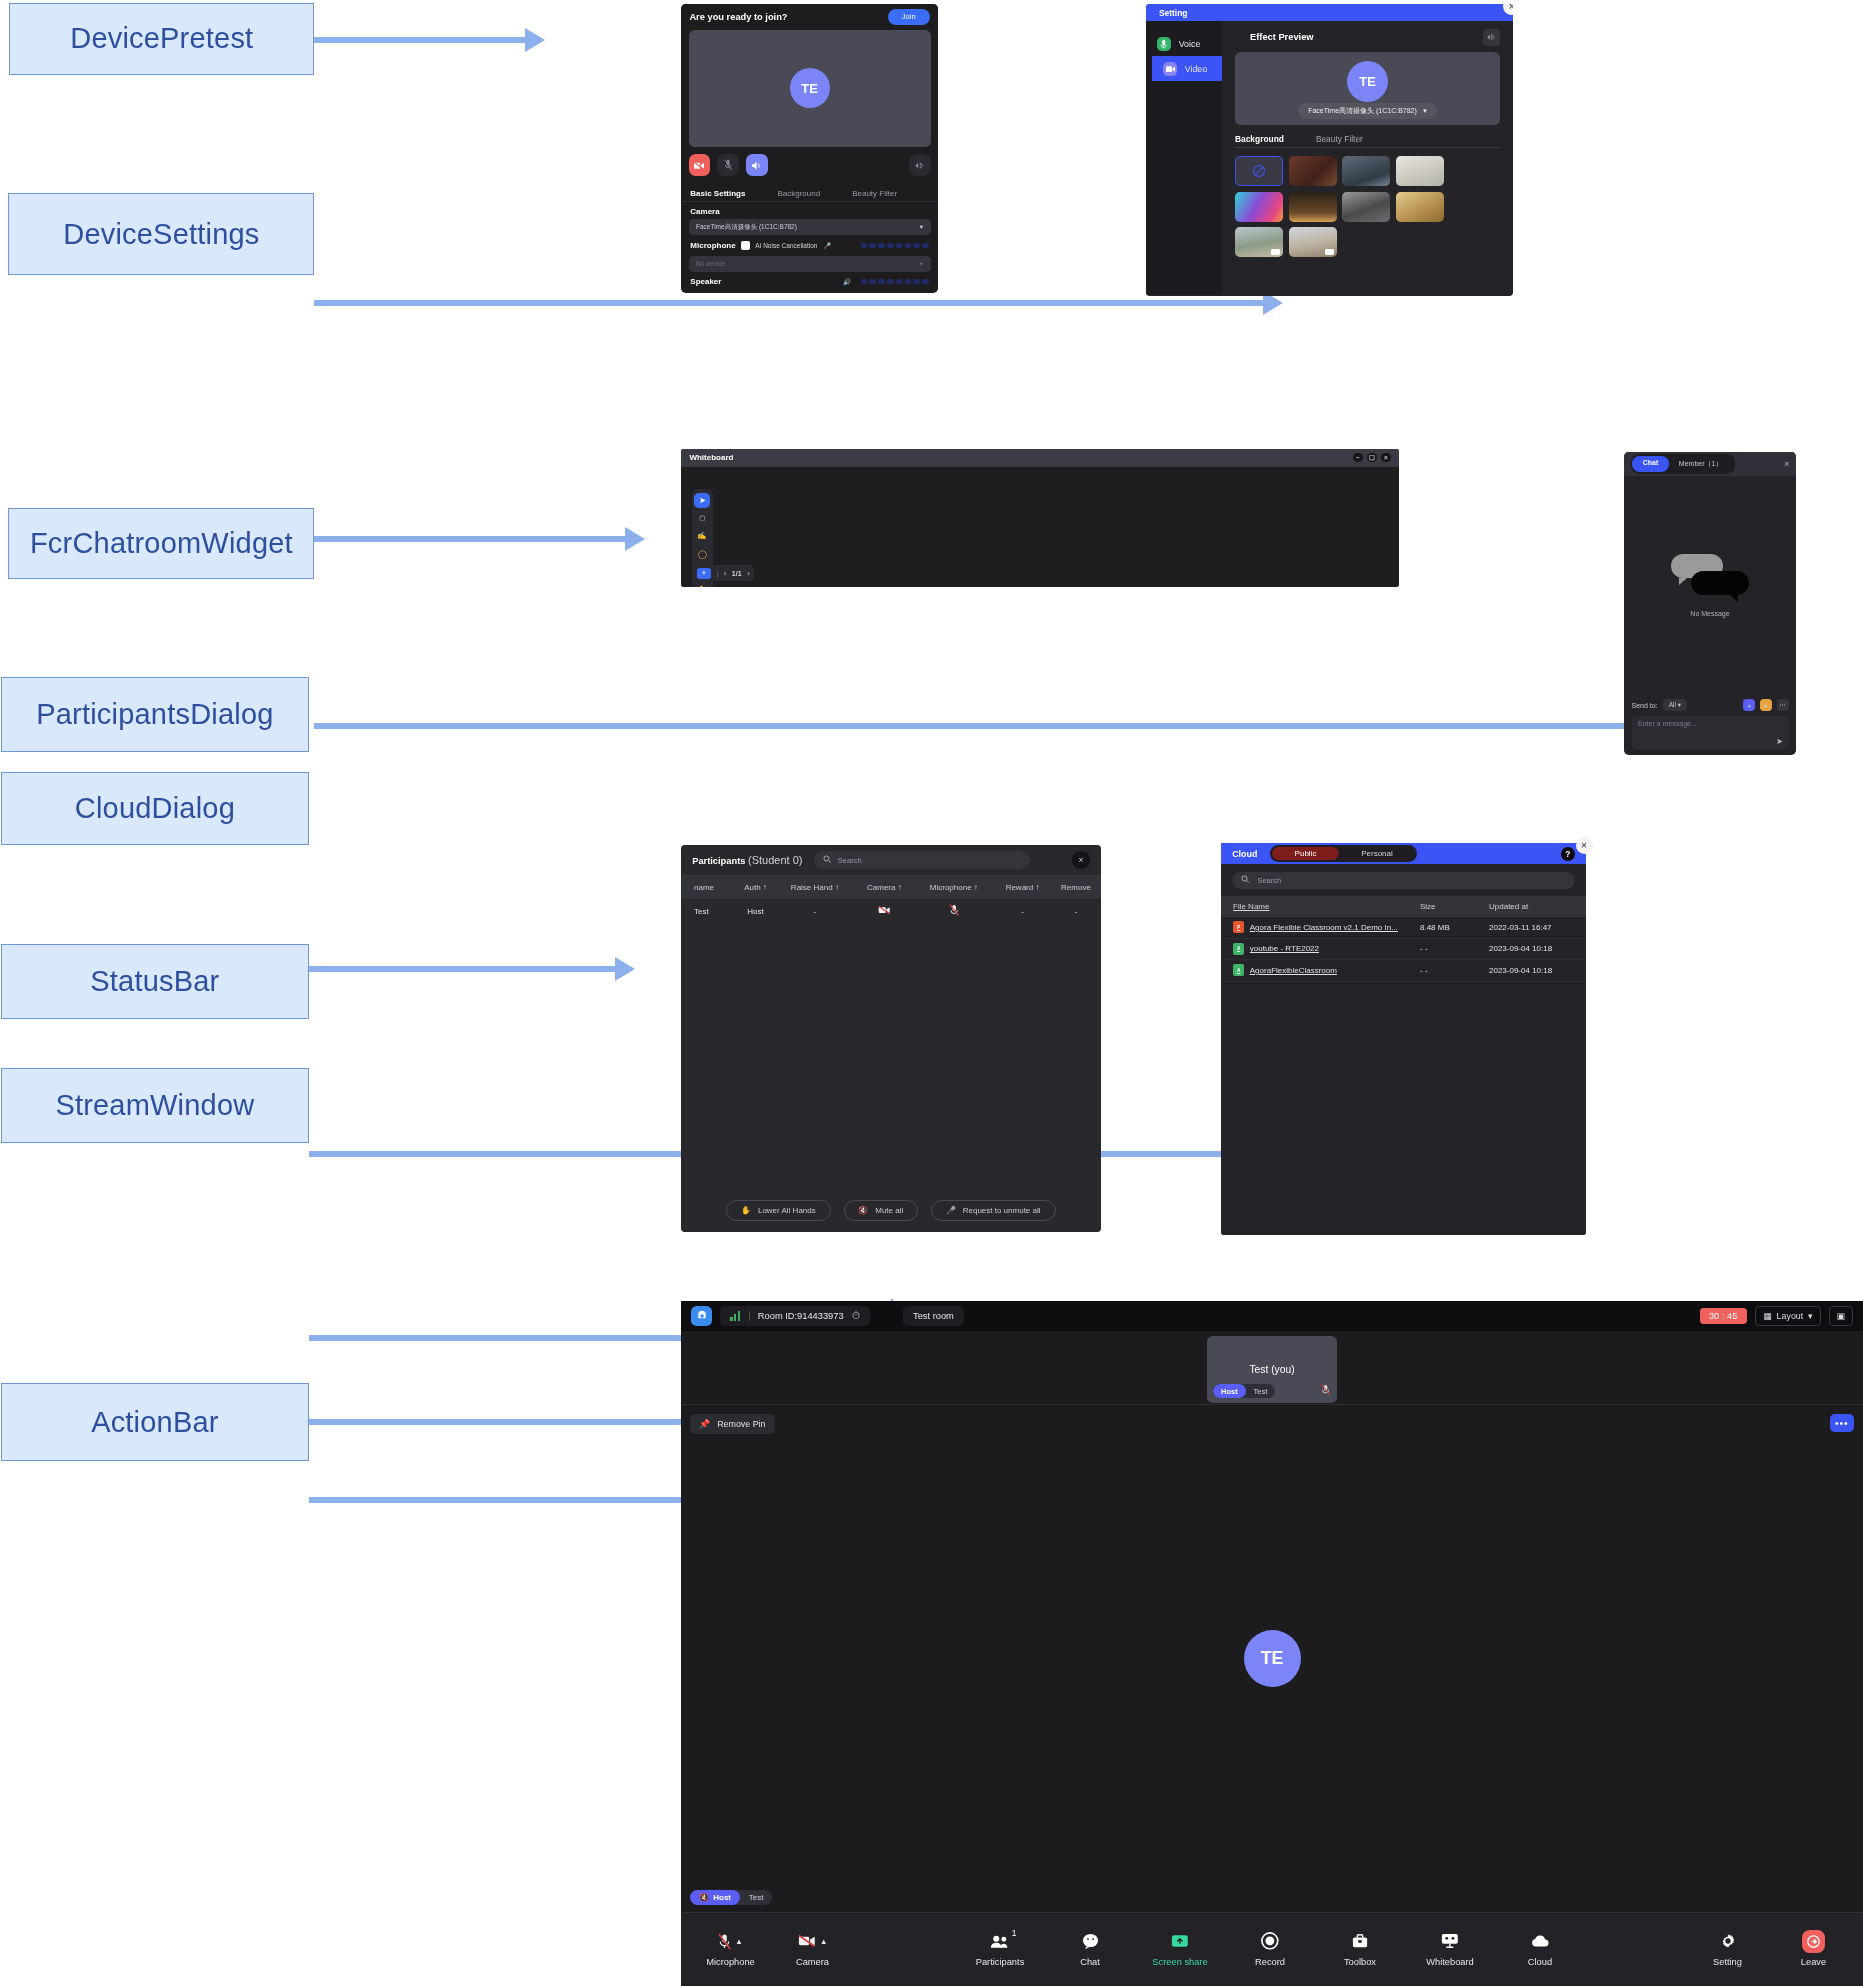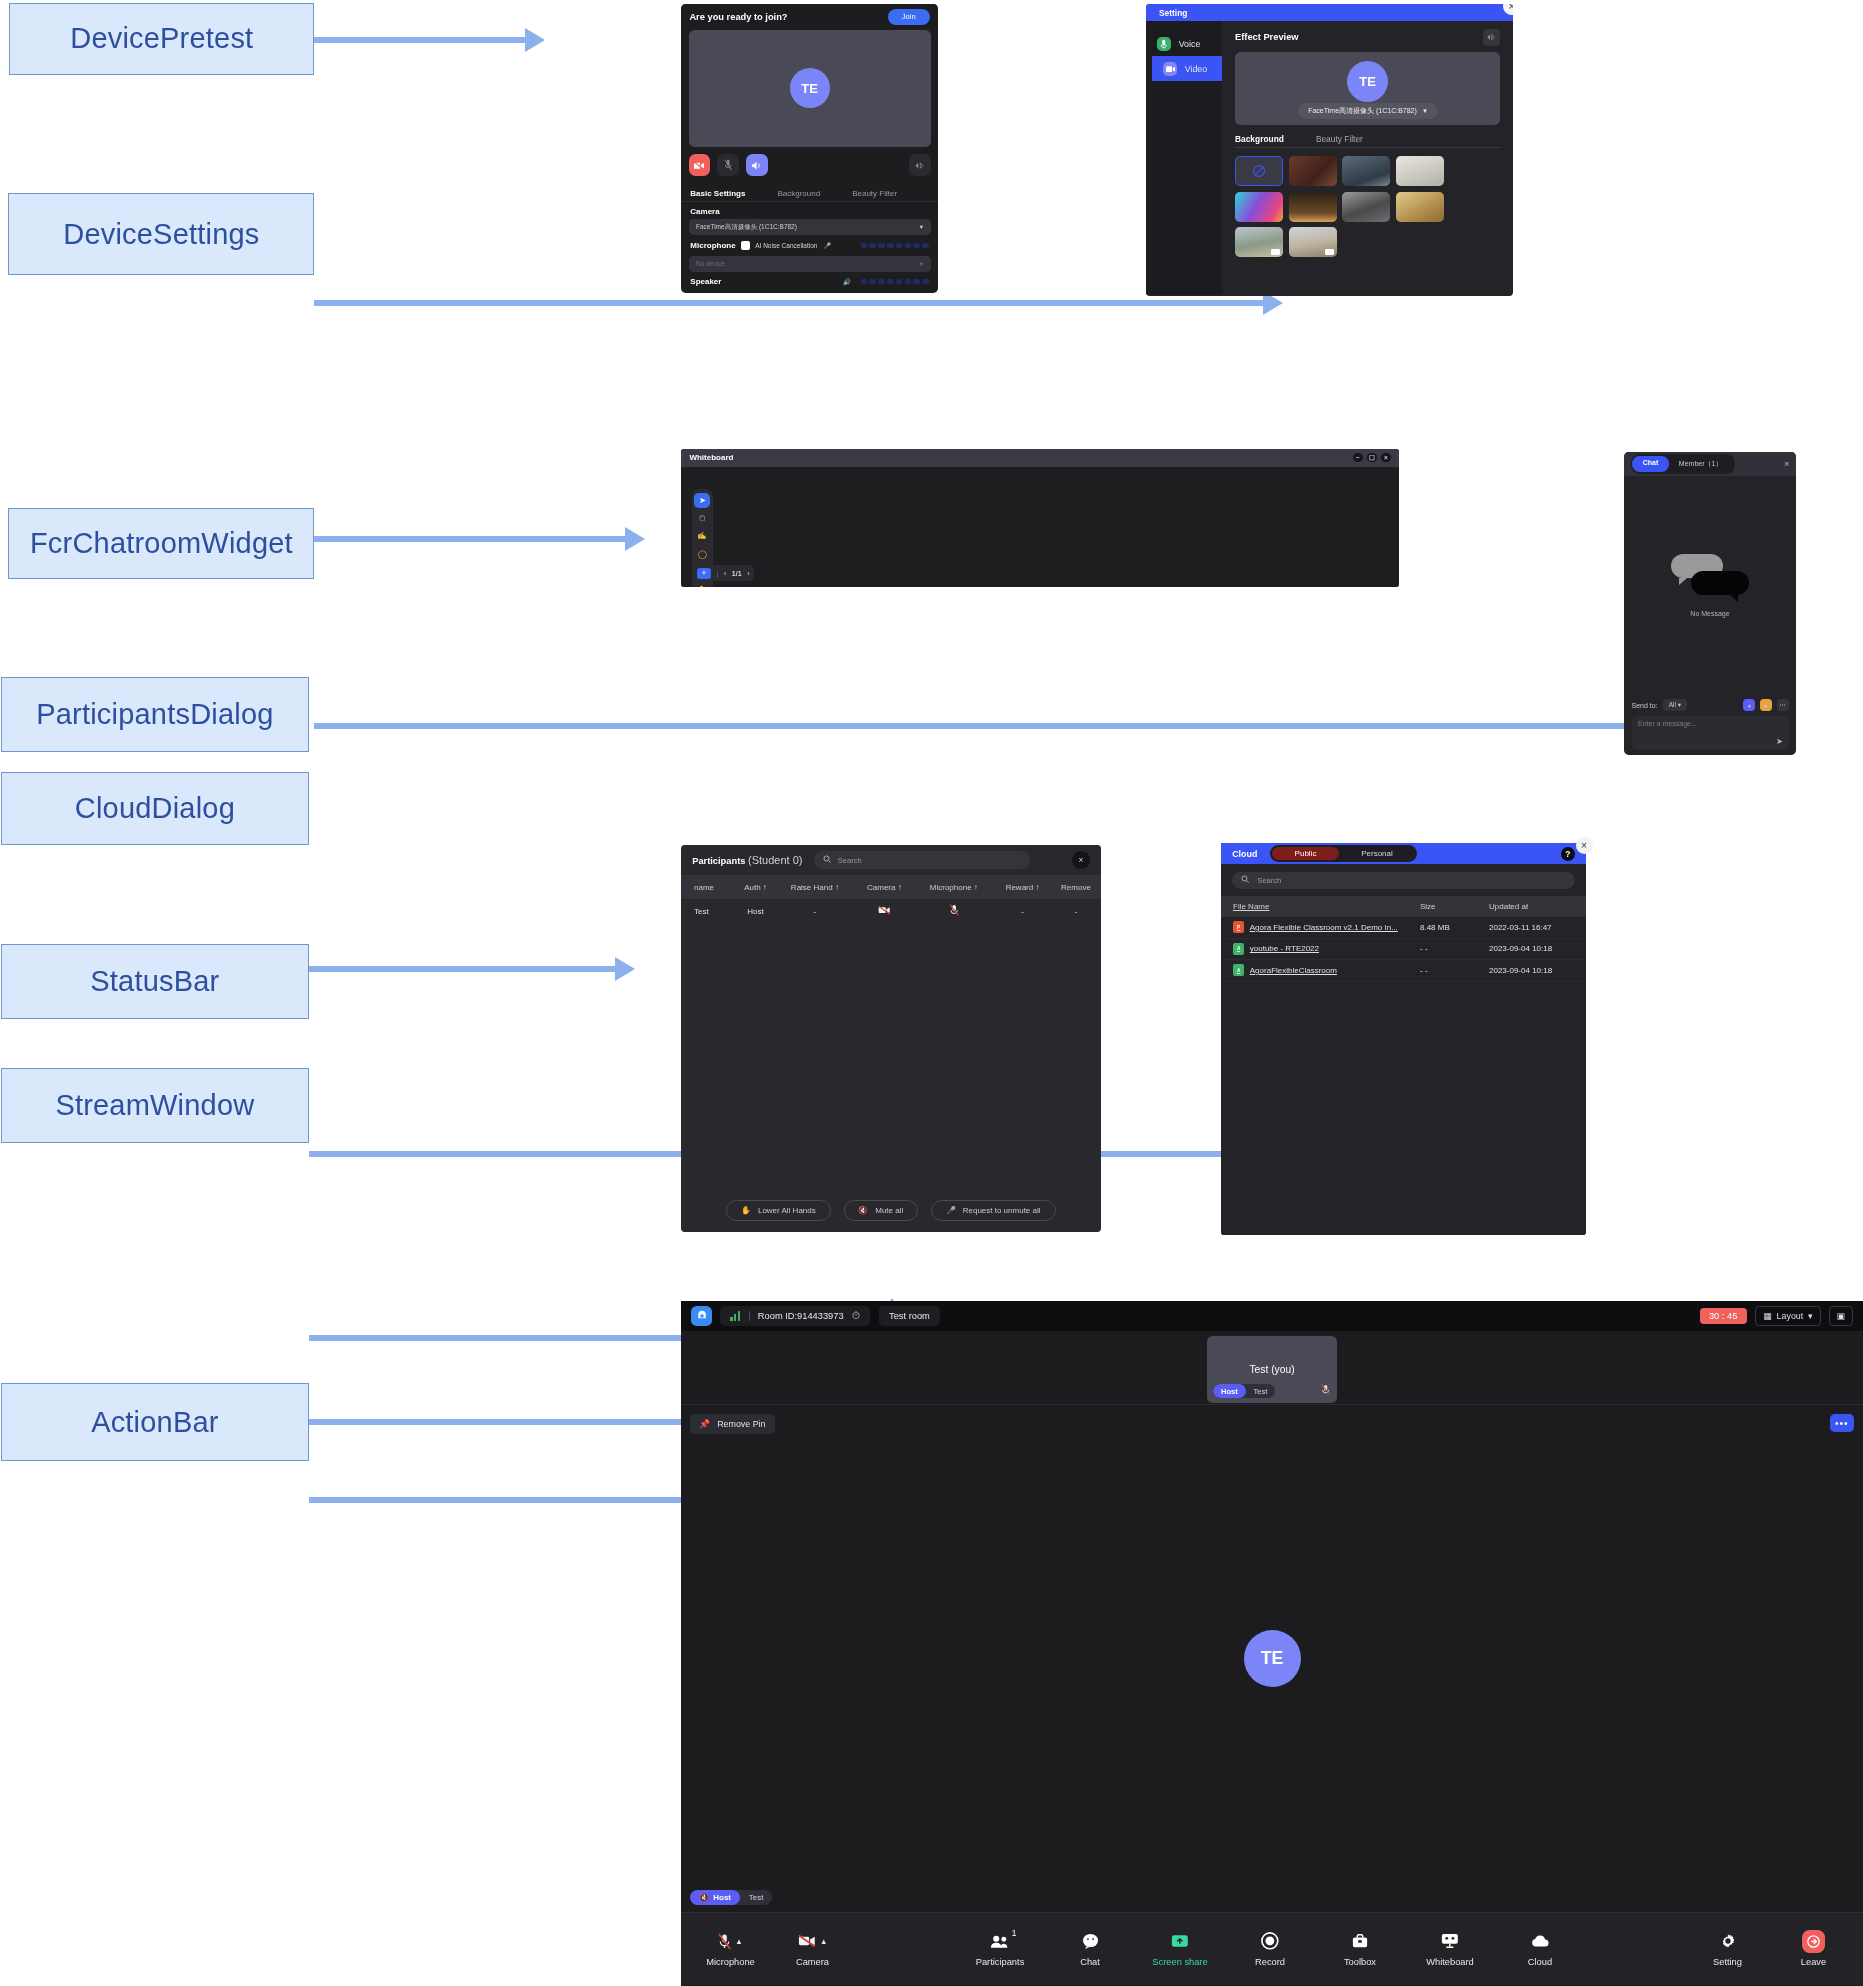--- a/index.html
+++ b/index.html
@@ -119,21 +119,21 @@
     font-size: 8.9px; color: #e6e6e6;
   }
   #settings .st-item.on { background: #3a54f5; margin-left: 6px; }
   .sq-ico { width: 14px; height: 14px; border-radius: 4.7px;
     display:flex;align-items:center;justify-content:center; }
   .sq-ico.green { background: #35b36b; }
   .sq-ico.purple { background: #8a84f0; }
   #settings .st-main { flex: 1; padding: 7.5px 13px; position: relative; }
   #settings .st-h {
     font-size: 9.3px; font-weight: bold; color: #fff; display:flex;
-    align-items:center; justify-content:space-between;
+    align-items:center; justify-content:space-between;margin-left:15px;
   }
   #settings .st-flip { width: 17px; height: 17px; background: #35353c; border-radius: 3.7px;
     display:flex;align-items:center;justify-content:center;}
   #settings .st-prev {
     margin-top: 6.5px; height: 73px; background: #4a4a56; border-radius: 5.6px;
     position: relative; display:flex;align-items:center;justify-content:center;
   }
   #settings .st-prev .avatar-circle { width: 41px; height: 41px; font-size: 13px; margin-bottom:15px;}
   #settings .st-cam {
     position: absolute; bottom: 6.5px; left: 50%; transform: translateX(-50%);
@@ -812,21 +812,21 @@
       <span class="cr-chip">
         <span class="sig">
           <i style="height:3.7px"></i>
             <i style="height:6.5px"></i>
             <i style="height:9.3px"></i>
         </span>
         <span class="divider"></span>
         <span>Room ID:914433973</span>
         <span style="font-size:10.3px;opacity:.85;">⏱</span>
       </span>
-      <span class="cr-chip" style="background:#1d1d22;">
+      <span class="cr-chip" style="background:#1d1d22;margin-left:24px;">
         <span>Test room</span>
       </span>
       <span class="cr-right">
         <span class="timer">30 : 45</span>
         <span class="obtn">
           <span>▦</span>
           <span>Layout</span>
           <span>▾</span>
         </span>
         <span class="obtn" style="padding:0 6.5px;">

